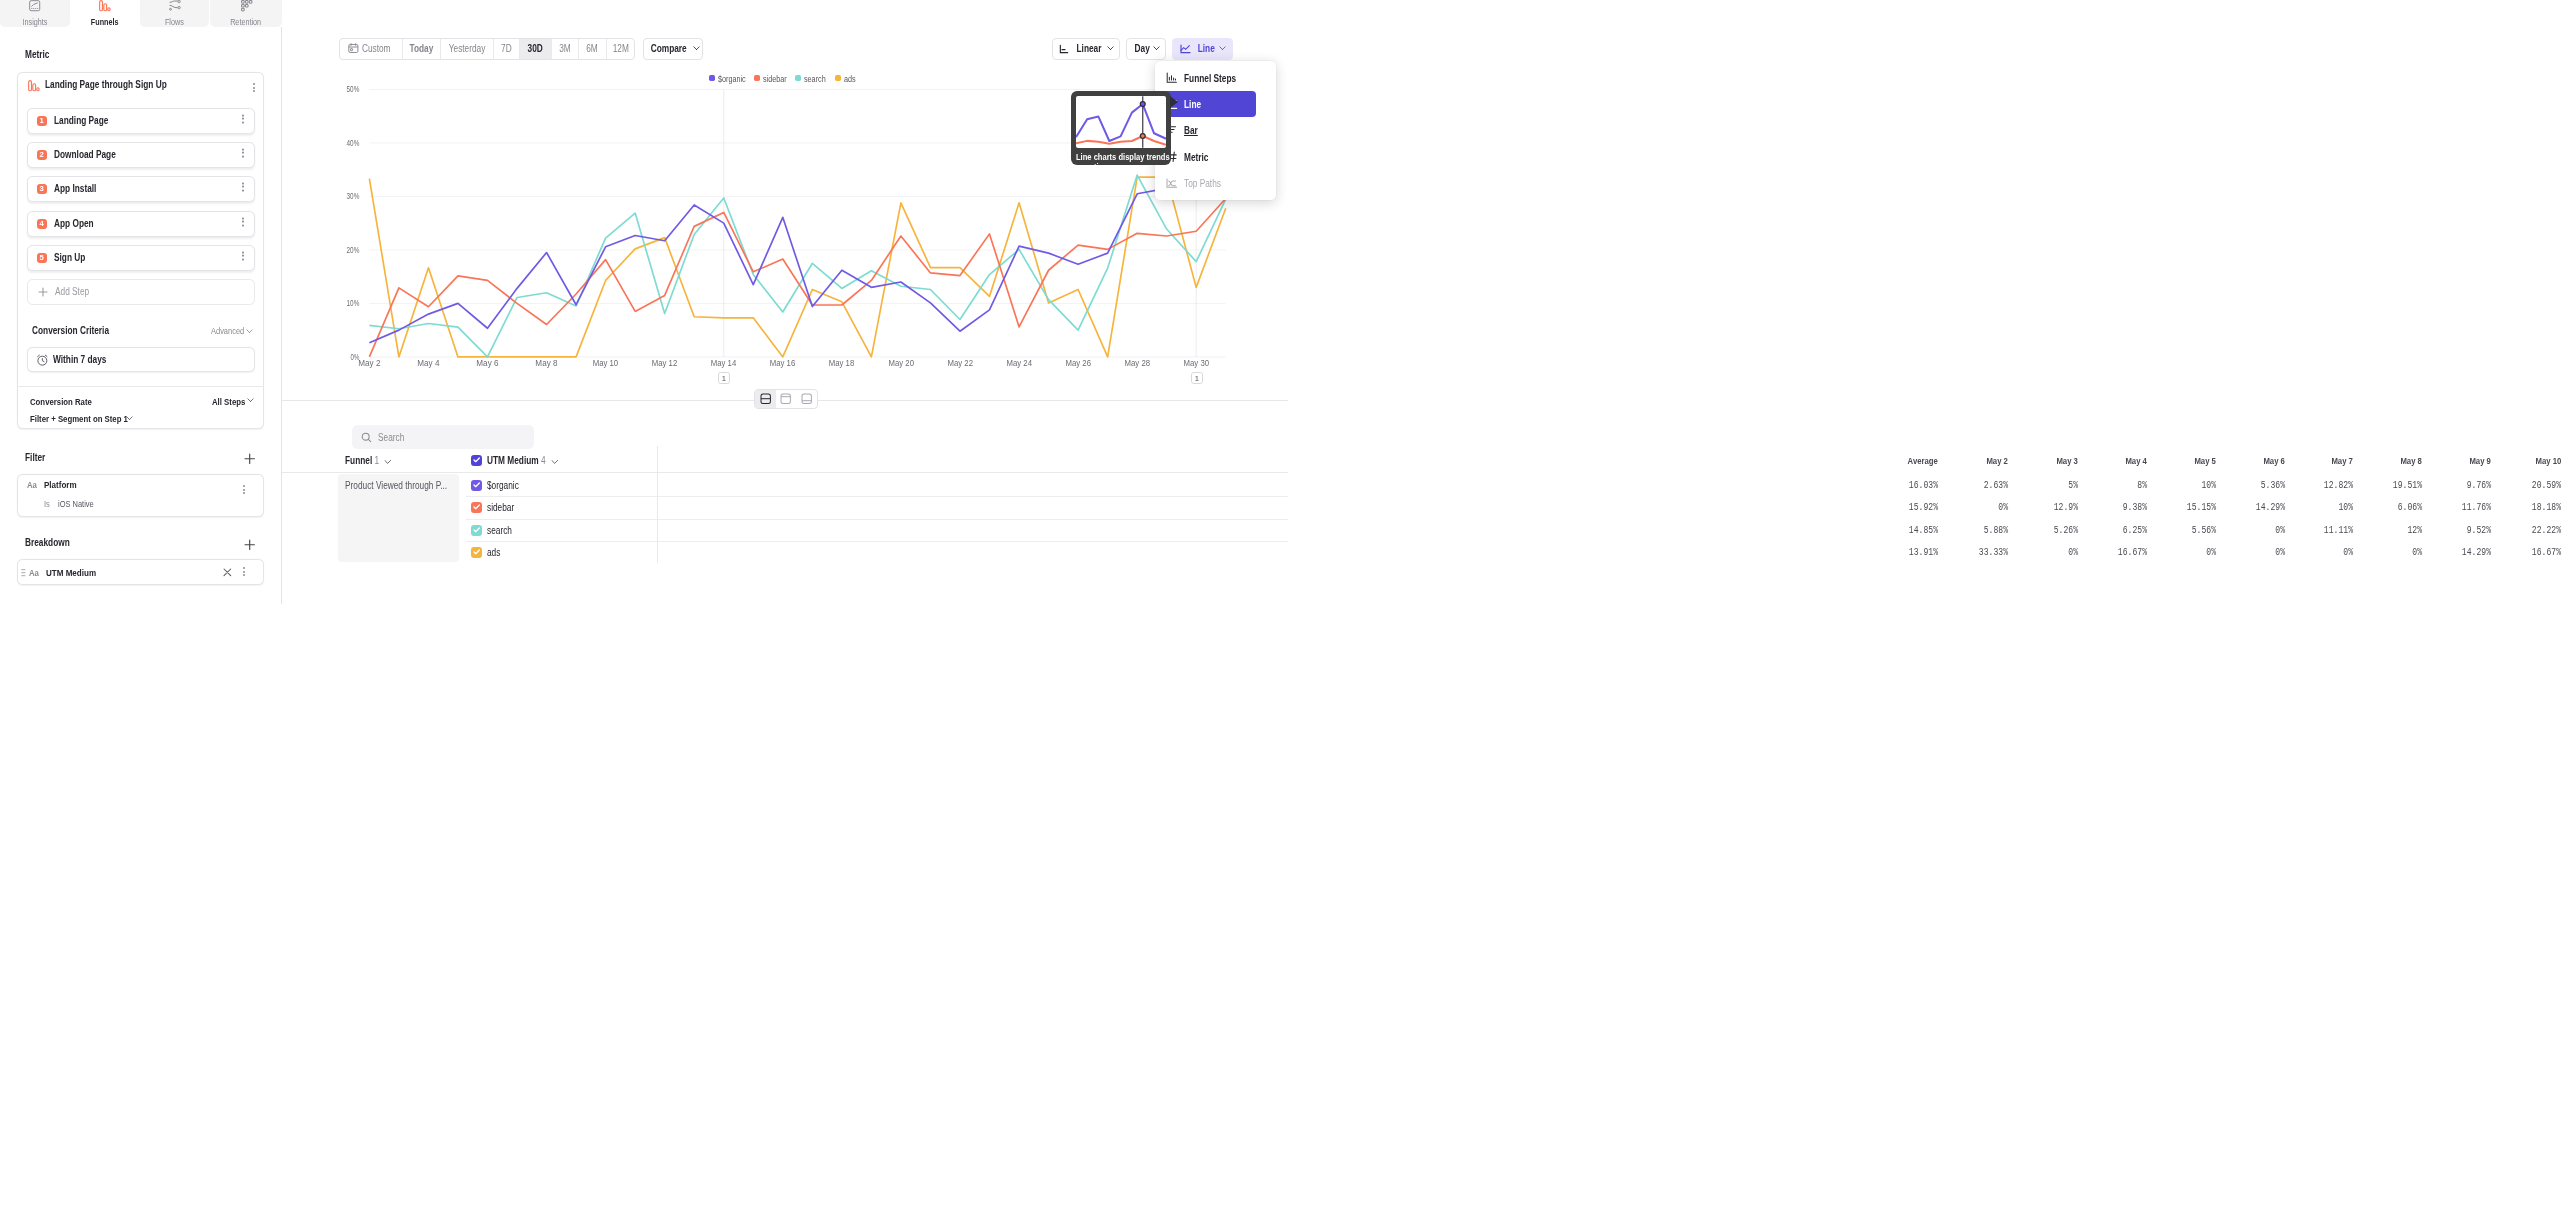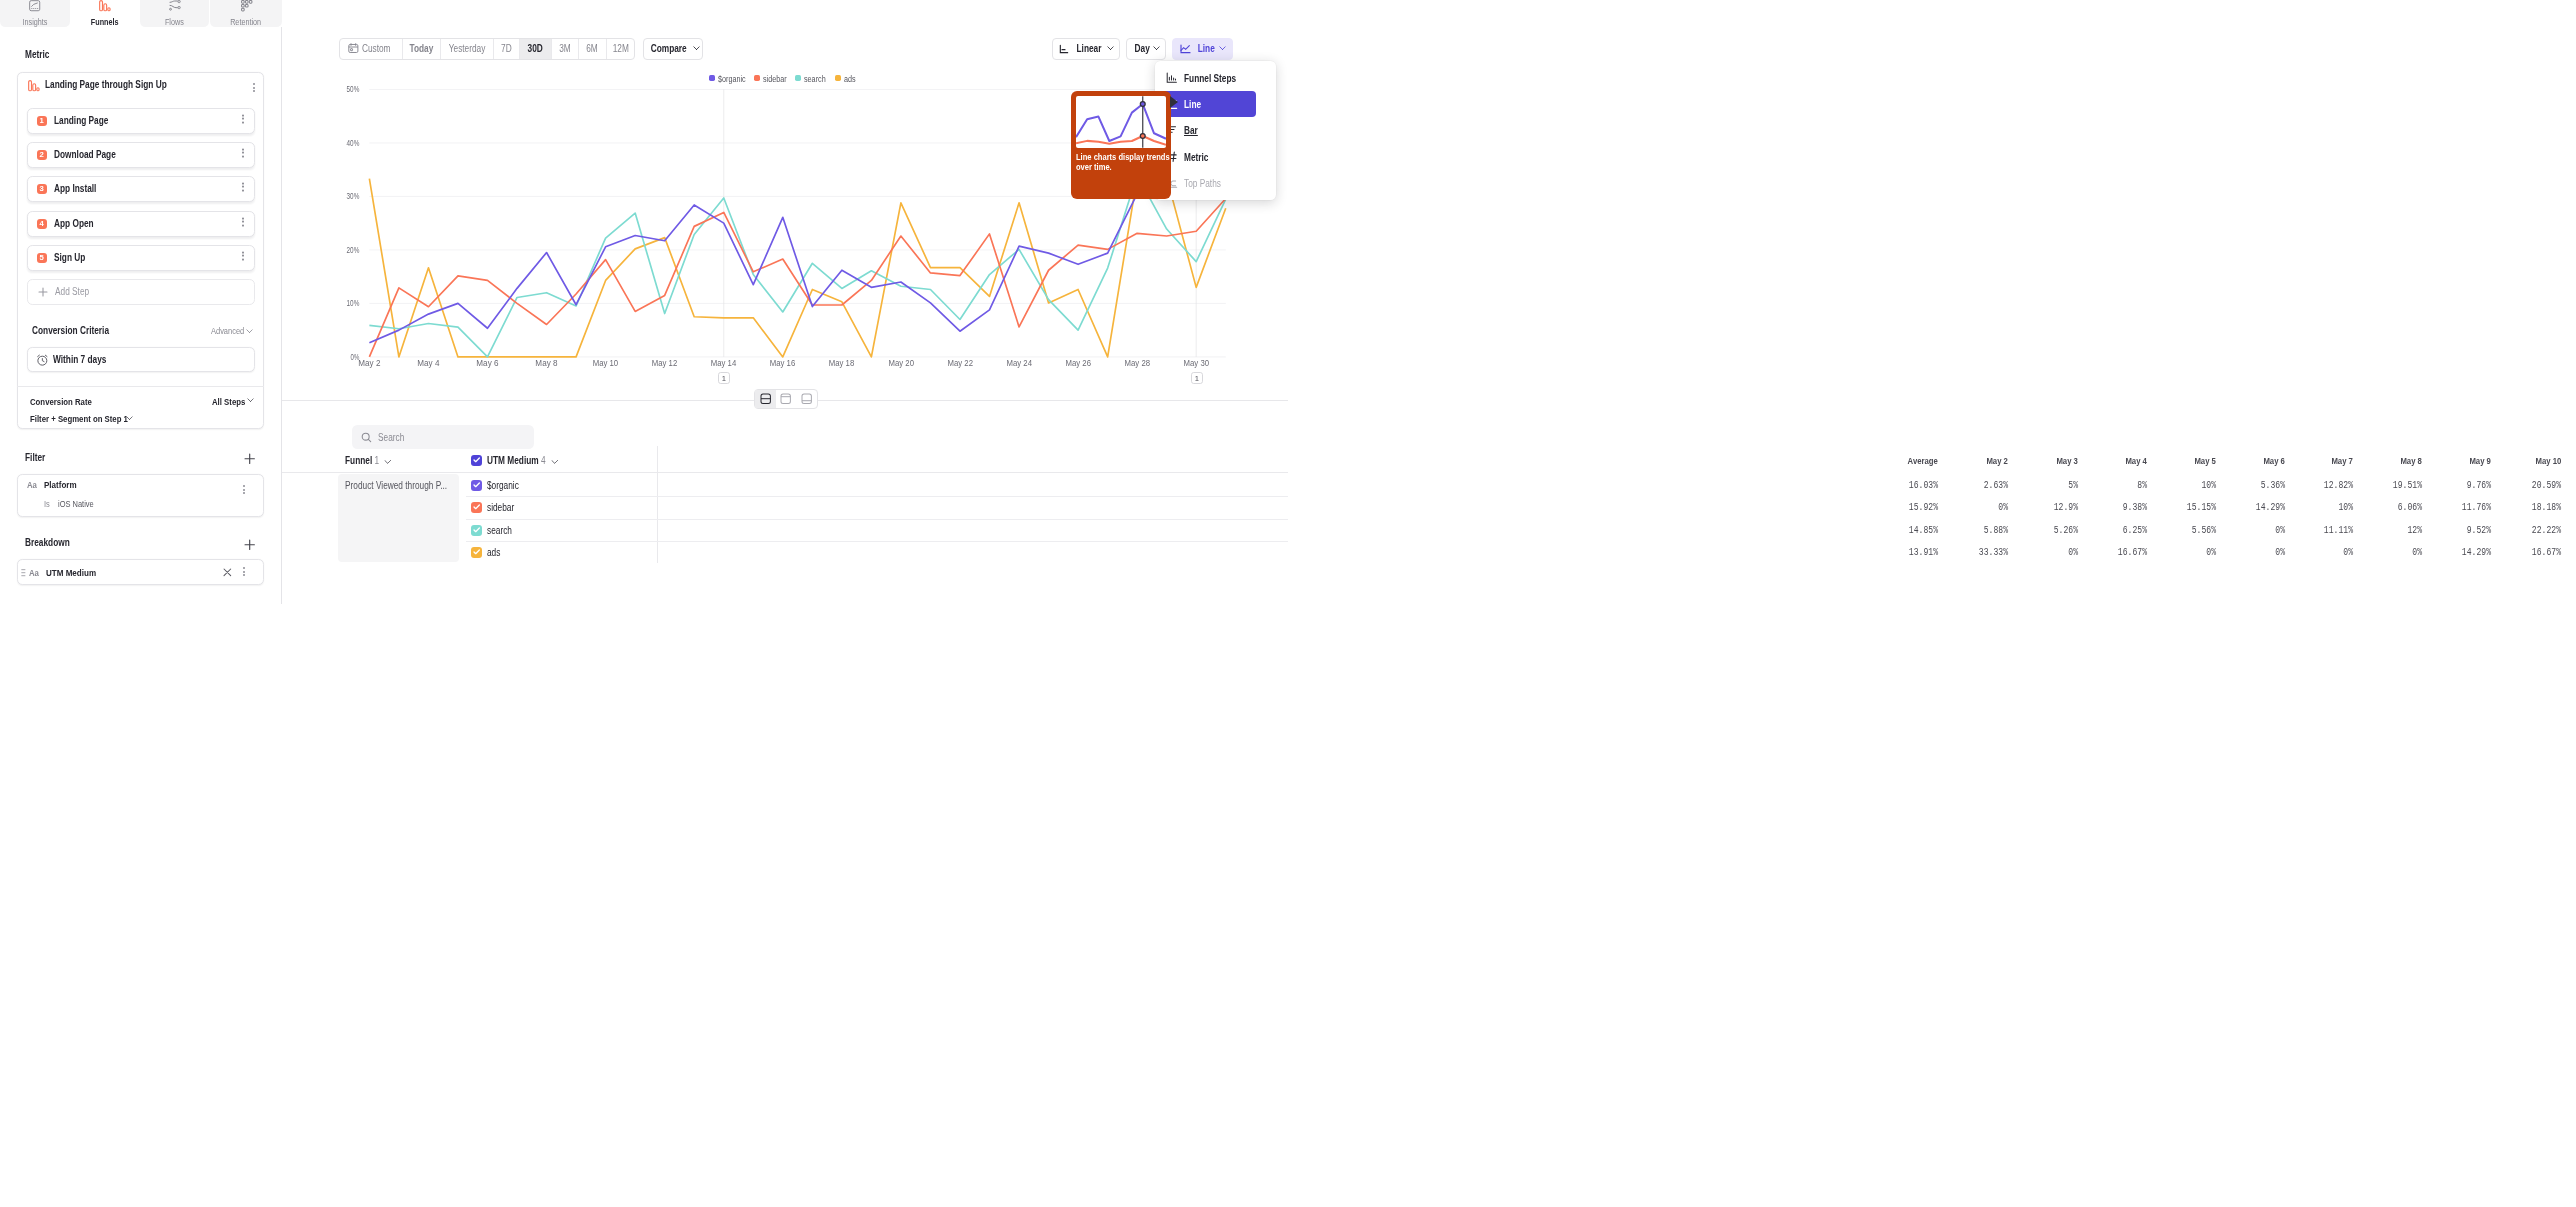--- a/index.html
+++ b/index.html
@@ -28,21 +28,21 @@
   .seg .it:last-child { border-right:none; }
   .seg .it.on { background:#ececee; color:#26262e; font-weight:bold; }
   .btn { position:absolute; height:21.5px; border:0.7px solid #e3e3e6; border-radius:4px; background:#fff; display:flex; align-items:center; justify-content:center; font-size:10px; font-weight:bold; color:#26262e; gap:4.7px; }
   .chev { width:5px; height:5px; border-right:1px solid currentColor; border-bottom:1px solid currentColor; transform:rotate(45deg) translate(-1.3px,-1.3px); border-radius:0.3px; }
   .annot { position:absolute; width:12px; height:12px; border:0.7px solid #d8d8dc; border-radius:2.7px; background:#fff; color:#55555d; font-size:7.7px; display:flex; align-items:center; justify-content:center; }
   
   .menu { position:absolute; left:1107px; top:61px; width:121px; height:139px; background:#fff; border-radius:5.4px; box-shadow:0 2.7px 12px rgba(25,25,35,0.18), 0 0 0 0.7px rgba(25,25,35,0.03); z-index:30;margin-left:48px; }
   .mi { position:absolute; left:4px; width:97px; height:26px; display:flex; align-items:center; gap:6.7px; font-size:10px; font-weight:bold; color:#26262e; padding-left:6.7px; border-radius:4px; }
   .mi.sel { background:#5145d6; color:#fff; }
   .mi.dis { color:#a9a9b0; font-weight:normal; }
-  .tooltip { position:absolute; left:1071px; top:91px; width:100px; height:108px; background:#c2410c; border-radius:6px; z-index:31; color:#fff; }
+  .tooltip { position:absolute; left:1071px; top:91px; width:100px; height:74px; background:#404040; border-radius:6px; z-index:31; color:#fff; }
   .tooltip .plot { position:absolute; left:5.4px; top:4.7px; width:90px; height:52px; background:#fff; border-radius:2px; }
   .tooltip .cap { position:absolute; left:5.4px; top:61px; font-size:9.7px; font-weight:bold; line-height:10.4px; transform:scaleX(0.78); transform-origin:0 50%; white-space:nowrap; }
   .beak { position:absolute; left:1170px; top:96px; width:0; height:0; border-top:6.4px solid transparent; border-bottom:6.4px solid transparent; border-left:8px solid #30303a; z-index:31; }
   
   .ltgBtns { position:absolute; left:754px; top:389px; height:20px; display:flex; border:0.7px solid #e3e3e6; border-radius:4px; background:#fff; z-index:5; }
   .ltgBtns .b { width:20.5px; display:flex; align-items:center; justify-content:center; }
   .ltgBtns .b.on { background:#ececee; }
   .search { position:absolute; left:352px; top:425px; width:182px; height:24px; background:#f4f4f6; border-radius:5.4px; display:flex; align-items:center; color:#8b8b93; font-size:10px; gap:6.7px; padding-left:8.7px; }
   .cb { width:10.7px; height:10.7px; border-radius:3px; display:inline-flex; align-items:center; justify-content:center; }
   .cb svg { display:block; }

